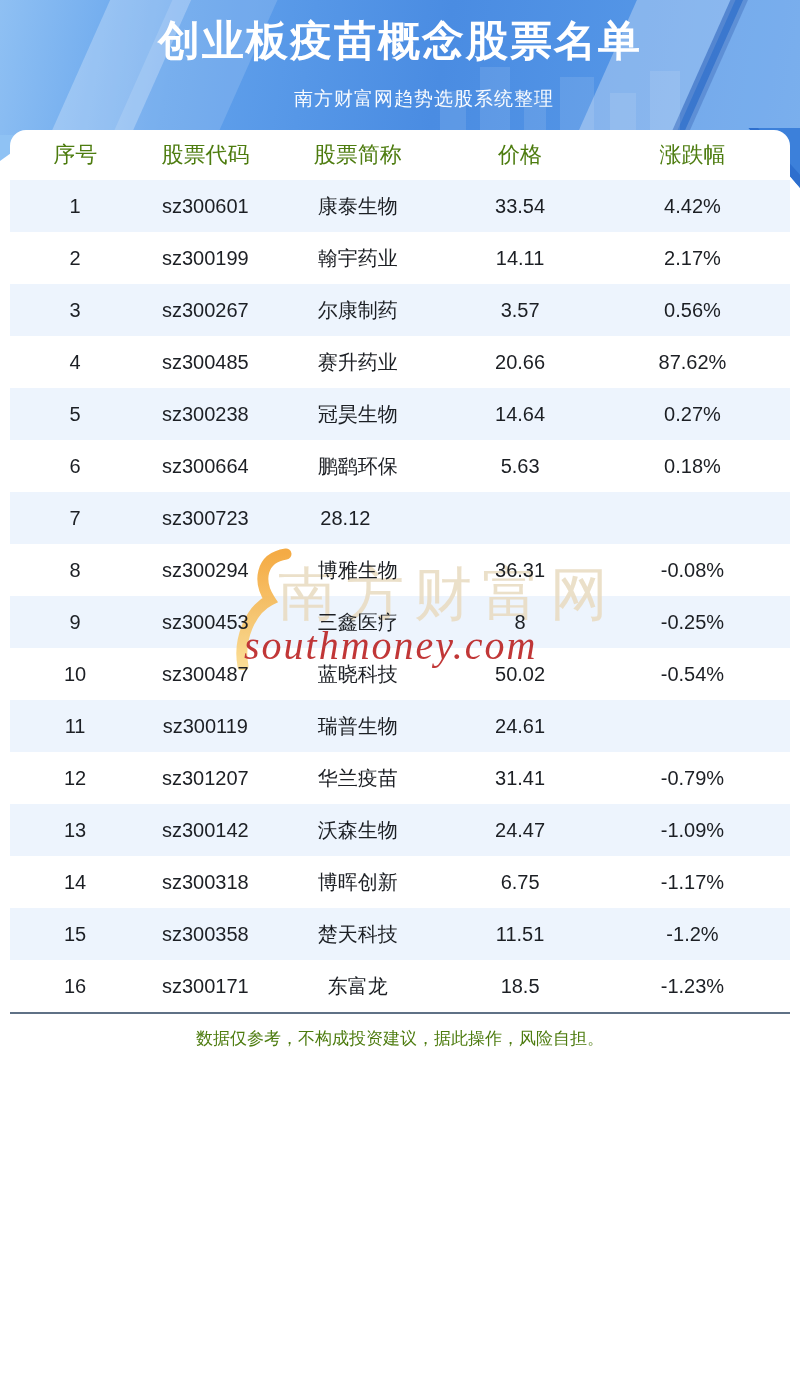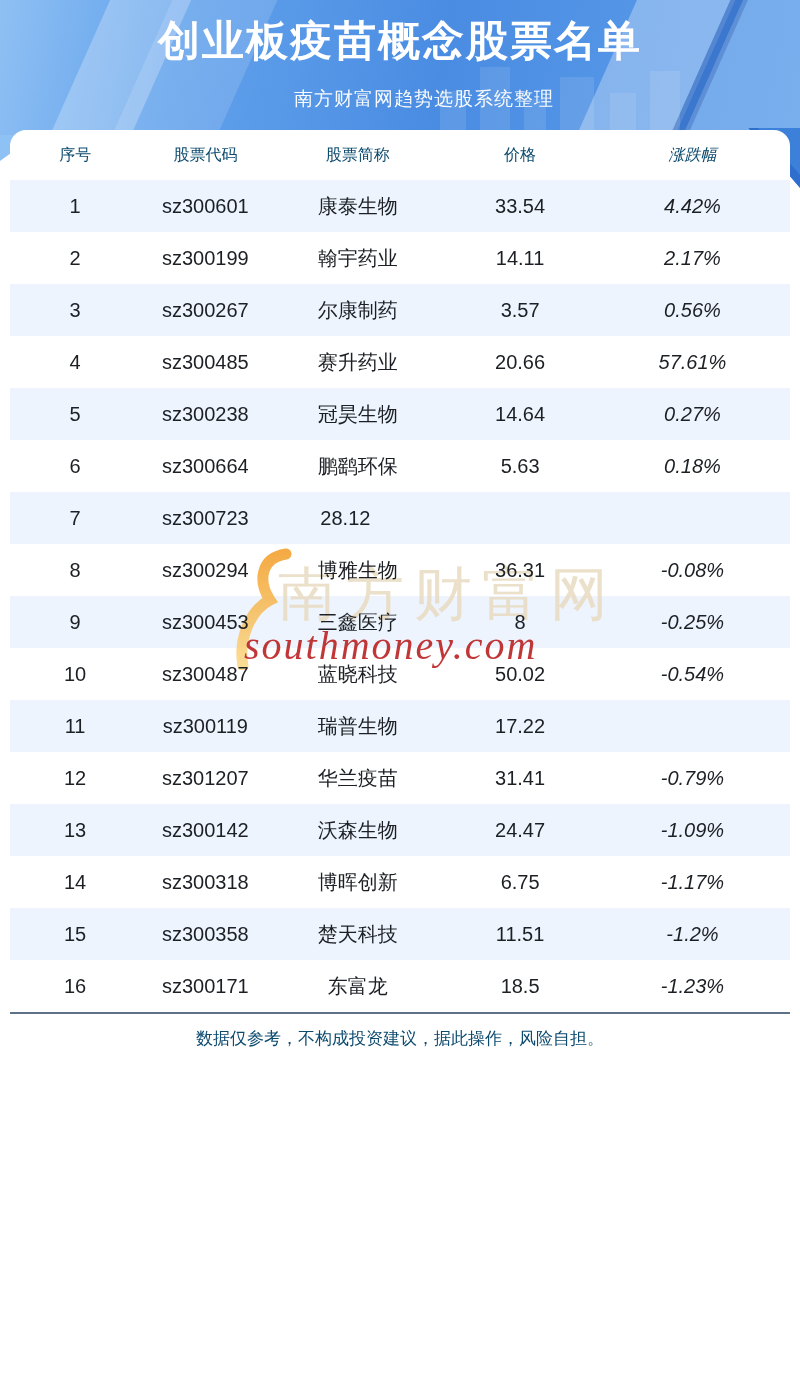--- a/index.html
+++ b/index.html
@@ -35,41 +35,41 @@
                  background:#3c80da; clip-path:polygon(100% 0,100% 100%,14% 0); z-index:1; }
   .wedge-right::after { content:""; position:absolute; inset:0;
                  background:#2e6fce; clip-path:polygon(30% 0,14% 0,100% 100%,100% 78%); }
 
   
   .card {
     position:relative; z-index:2; width:780px; margin:-7px auto 0;
     background:#ffffff; border-radius:16px 16px 0 0;
   }
   .thead { display:flex; height:50px; align-items:center; }
-  .thead span { font-size:16px; color:#0c4a6e; text-align:center; }
+  .thead span { font-size:22px; color:#4d7c0f; text-align:center; }
   .c1 { flex:0 0 16.7%; } .c2 { flex:0 0 16.7%; } .c3 { flex:0 0 22.4%; }
-  .c4 { flex:0 0 19.2%; } .c5 { flex:0 0 25.0%;font-style:italic; }
+  .c4 { flex:0 0 19.2%; } .c5 { flex:0 0 25.0%; }
   .tbody { position:relative; }
   .row { display:flex; height:52px; align-items:center; }
   .row:nth-of-type(odd) { background:#edf4fd; }
   .row span { font-size:20px; color:#1c1f24; text-align:center; position:relative; z-index:3; }
 
   
   .watermark { position:absolute; left:0; top:418px; width:780px; height:130px;
                z-index:2; pointer-events:none; opacity:.88;text-align:center; }
   .wm-swoosh { position:absolute; left:220px; top:0; }
   .wm-cn { position:absolute; left:268px; top:8px; font-size:58px; font-weight:500;
            letter-spacing:10px; color:#e9dcc2; white-space:nowrap; }
   .wm-en { position:absolute; left:234px; top:74px; font-size:40px; font-style:italic;
            font-family:"Liberation Serif","DejaVu Serif",serif; color:#b91c1c;
            letter-spacing:2px; white-space:nowrap; }
 
   
   .divider { height:2px; background:#5f7186; margin-top:0; }
-  .disclaimer { text-align:center; font-size:17px; color:#0c4a6e; padding:13px 0 26px; }
+  .disclaimer { text-align:center; font-size:17px; color:#4d7c0f; padding:13px 0 26px; }
 </style>
 </head>
 <body>
 
 <div class="page">
 
   <header class="banner">
     <div class="band band-l1"></div>
     <div class="band band-l2"></div>
     <div class="band band-r1"></div>
@@ -124,21 +124,21 @@
           <span class="c3">尔康制药</span>
           <span class="c4">3.57</span>
           <span class="c5">0.56%</span>
         </div>
 
         <div class="row">
           <span class="c1">4</span>
           <span class="c2">sz300485</span>
           <span class="c3">赛升药业</span>
           <span class="c4">20.66</span>
-          <span class="c5">57.61%</span>
+          <span class="c5">87.62%</span>
         </div>
 
         <div class="row">
           <span class="c1">5</span>
           <span class="c2">sz300238</span>
           <span class="c3">冠昊生物</span>
           <span class="c4">14.64</span>
           <span class="c5">0.27%</span>
         </div>
 
@@ -177,21 +177,21 @@
           <span class="c2">sz300487</span>
           <span class="c3">蓝晓科技</span>
           <span class="c4">50.02</span>
           <span class="c5">-0.54%</span>
         </div>
 
         <div class="row">
           <span class="c1">11</span>
           <span class="c2">sz300119</span>
           <span class="c3">瑞普生物</span>
-          <span class="c4">17.22</span>
+          <span class="c4">24.61</span>
         </div>
 
         <div class="row">
           <span class="c1">12</span>
           <span class="c2">sz301207</span>
           <span class="c3">华兰疫苗</span>
           <span class="c4">31.41</span>
           <span class="c5">-0.79%</span>
         </div>
 

